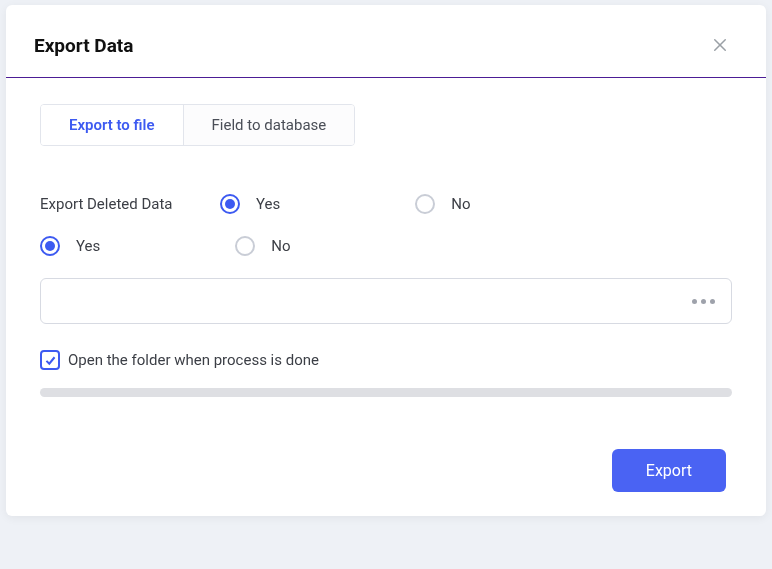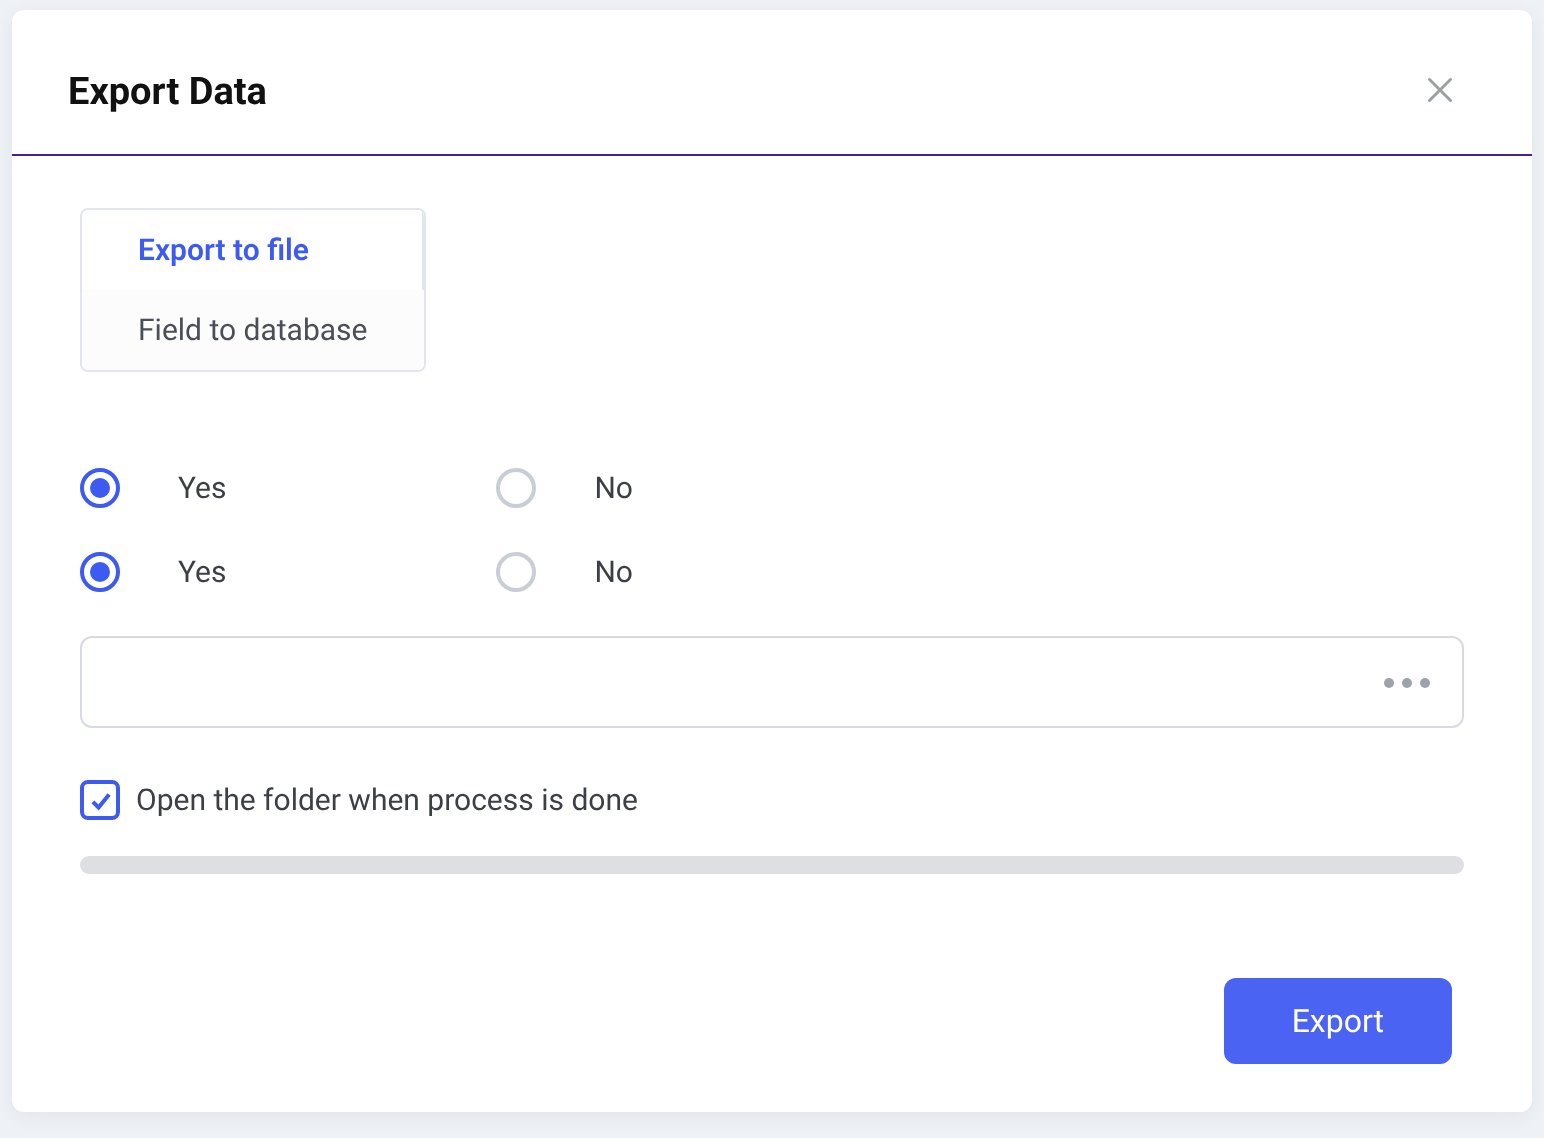--- a/index.html
+++ b/index.html
@@ -48,21 +48,20 @@
     .close-btn svg { width: 18px; height: 18px; }
     .dialog-body {
       padding: 26px 34px 24px 34px;
     }
     .tabs {
       display: inline-flex;
       border: 1px solid #e2e5ec;
       border-radius: 4px;
       overflow: hidden;
       margin-bottom: 48px;
-      flex-direction: column;
     }
     .tab {
       padding: 11px 28px;
       font-size: 15px;
       cursor: pointer;
       background: #fcfcfd;
       color: #4a4e57;
       border-right: 1px solid #e2e5ec;
     }
     .tab:last-child { border-right: none; }
@@ -82,21 +81,21 @@
       color: #3c3f46;
     }
     .radio-group {
       display: flex;
       align-items: center;
       gap: 135px;
     }
     .radio-item {
       display: flex;
       align-items: center;
-      gap: 29px;
+      gap: 16px;
       cursor: pointer;
     }
     .radio-outer {
       width: 20px;
       height: 20px;
       border: 2px solid #3d5af1;
       border-radius: 50%;
       display: flex;
       align-items: center;
       justify-content: center;
@@ -215,20 +214,21 @@
   </div>
 
   <div class="dialog-body">
 
     <div class="tabs">
       <div class="tab active">Export to file</div>
       <div class="tab">Field to database</div>
     </div>
 
     <div class="form-row">
+      <div class="row-label">Export Deleted Data</div>
       <div class="radio-group">
         <div class="radio-item">
           <div class="radio-outer">
               <div class="radio-inner"></div>
             </div>
           <div class="radio-label">Yes</div>
         </div>
         <div class="radio-item">
           <div class="radio-outer unchecked"></div>
           <div class="radio-label">No</div>

